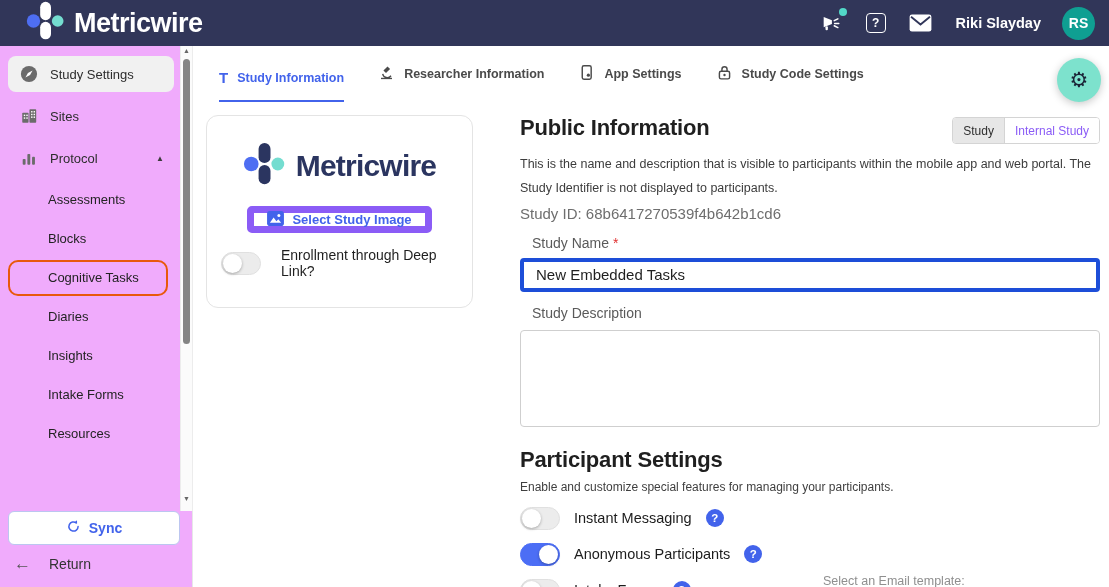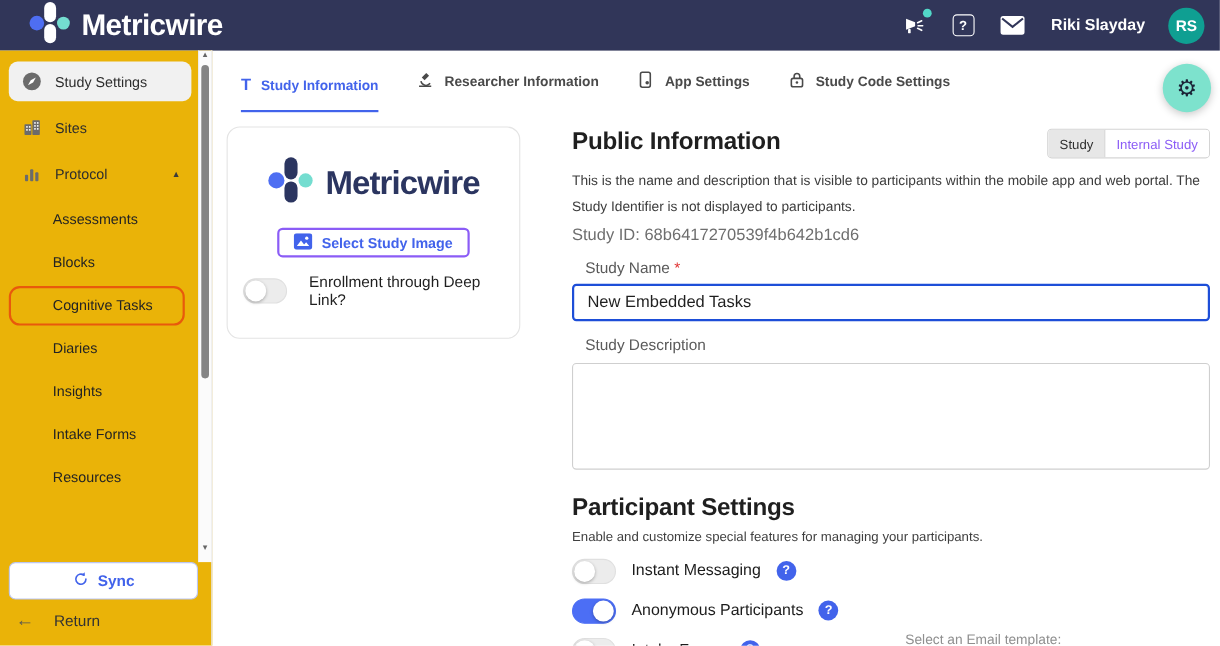--- a/index.html
+++ b/index.html
@@ -15,21 +15,21 @@
   .header-right { margin-left:auto; display:flex; align-items:center; gap:21px; }
   .hicon { position:relative; width:24px; height:24px; display:flex; align-items:center; justify-content:center; cursor:pointer; }
   .notif-dot { position:absolute; top:-3px; right:-4px; width:8px; height:8px; border-radius:50%; background:#52d8c8; }
   .help-box { width:20px; height:20px; border:1.8px solid #fff; border-radius:4px; color:#fff;
               font-size:12px; font-weight:bold; display:flex; align-items:center; justify-content:center; }
   .user-name { color:#fff; font-size:14.5px; font-weight:700; margin-left:2px;text-align:right; }
   .avatar { width:33px; height:33px; border-radius:50%; background:#0f9f92; color:#fff;
             font-size:14px; font-weight:bold; display:flex; align-items:center; justify-content:center; margin-right:2px; }
 
   
-  .sidebar { position:absolute; top:46px; left:0; width:193px; height:541px; background:#eab308;
+  .sidebar { position:absolute; top:46px; left:0; width:193px; height:541px; background:#f0abfc;
              border-right:1px solid #e7e7e7; display:flex; flex-direction:column; }
   .nav { flex:1; padding:10px 18px 0 8px; overflow:hidden; }
   .item { display:flex; align-items:center; height:36px; border-radius:8px; padding:0 10px 0 12px;
           margin-bottom:6px; font-size:13px; color:#2d2d2d; cursor:pointer; }
   .item.active { background:#f1f1f1; }
   .item .nicon { width:18px; height:18px; margin-right:12px; display:flex; align-items:center; justify-content:center; }
   .caret { margin-left:auto; font-size:8px; color:#3b3b3b; }
   .sub { display:flex; align-items:center; min-height:36px; margin-bottom:3px; padding-left:40px;
          font-size:13px; color:#232323; cursor:pointer; }
   .sub .lbl { max-width:118px; line-height:1.4; }
@@ -60,21 +60,21 @@
          box-shadow:0 2px 8px rgba(0,0,0,0.22); cursor:pointer; }
   .fab .gear { font-size:21px; color:#1b2437; }
 
   .content { display:flex; padding:13px 9px 0 12px; }
 
   
   .card { width:267px; height:193px; border:1px solid #e4e4e4; border-radius:12px; padding:20px 14px 0 14px;
           display:flex; flex-direction:column; align-items:center; flex-shrink:0; }
   .card-logo { display:flex; align-items:center; gap:9px; margin-top:6px; }
   .card-brand { font-size:30px; font-weight:bold; color:#2b3560; letter-spacing:-0.8px; }
-  .img-btn { margin-top:16px; height:27px; border:2px solid #8b5cf6; border-radius:5px; background:#fff;
+  .img-btn { margin-top:16px; height:27px; border:7px solid #8b5cf6; border-radius:5px; background:#fff;
              color:#4263eb; font-size:13px; font-weight:600; display:flex; align-items:center; gap:8px;
              padding:0 13px; cursor:pointer; }
   .deep-row { width:100%; display:flex; align-items:center; gap:20px; margin-top:14px; font-size:14px; color:#1f1f1f; }
 
   
   .toggle { width:40px; height:23px; border-radius:12px; background:#ececec; border:1px solid #e0e0e0;
             position:relative; flex-shrink:0; cursor:pointer; }
   .toggle .knob { position:absolute; top:1px; left:1px; width:19px; height:19px; border-radius:50%;
                   background:#fff; box-shadow:0 1px 3px rgba(0,0,0,0.3); }
   .toggle.on { background:#4c6ef5; border-color:#4c6ef5; }
@@ -85,21 +85,21 @@
   .title-row { display:flex; align-items:flex-start; justify-content:space-between; }
   h1 { font-size:22px; font-weight:600; color:#1f1f1f; letter-spacing:-0.2px; }
   .seg { display:flex; border:1px solid #d4d4d4; border-radius:4px; overflow:hidden; font-size:12px; height:27px; margin-top:2px; }
   .seg .opt { padding:0 10px; display:flex; align-items:center; cursor:pointer; white-space:nowrap; }
   .opt.sel { background:#e7e7e7; color:#2f2f2f; border-right:1px solid #d4d4d4; }
   .opt.unsel { background:#fff; color:#8b5cf6; }
   .desc { margin-top:8px; font-size:12.5px; color:#3c3c3c; line-height:1.95; max-width:585px; }
   .study-id { margin-top:4px; font-size:15px; color:#6e6e6e; }
   .field-label { margin:13px 0 7px 12px; font-size:14px; color:#5a5a5a; }
   .req { color:#e03131; margin-left:4px; }
-  .text-input { width:100%; height:34px; border:2px solid #1d4ed8; border-radius:4px; padding:0 12px;
+  .text-input { width:100%; height:34px; border:4px solid #1d4ed8; border-radius:4px; padding:0 12px;
                 font-size:15px; color:#1f1f1f; font-family:"Liberation Sans", sans-serif; outline:none; }
   .textarea { width:100%; height:97px; border:1px solid #cfcfcf; border-radius:4px; resize:none;
               margin-top:2px; padding:8px 12px; font-size:14px; font-family:"Liberation Sans", sans-serif; outline:none; }
   .h2-gap { margin-top:16px; }
   .subtitle { margin-top:7px; font-size:12px; color:#3f3f3f; }
   .toggle-row { display:flex; align-items:center; gap:14px; margin-top:13px; }
   .toggle-row .tlabel { font-size:14.5px; color:#1c1c1c; }
   .qmark { width:18px; height:18px; border-radius:50%; background:#4263eb; color:#fff; font-size:11.5px;
            font-weight:bold; display:flex; align-items:center; justify-content:center; cursor:pointer; }
 

